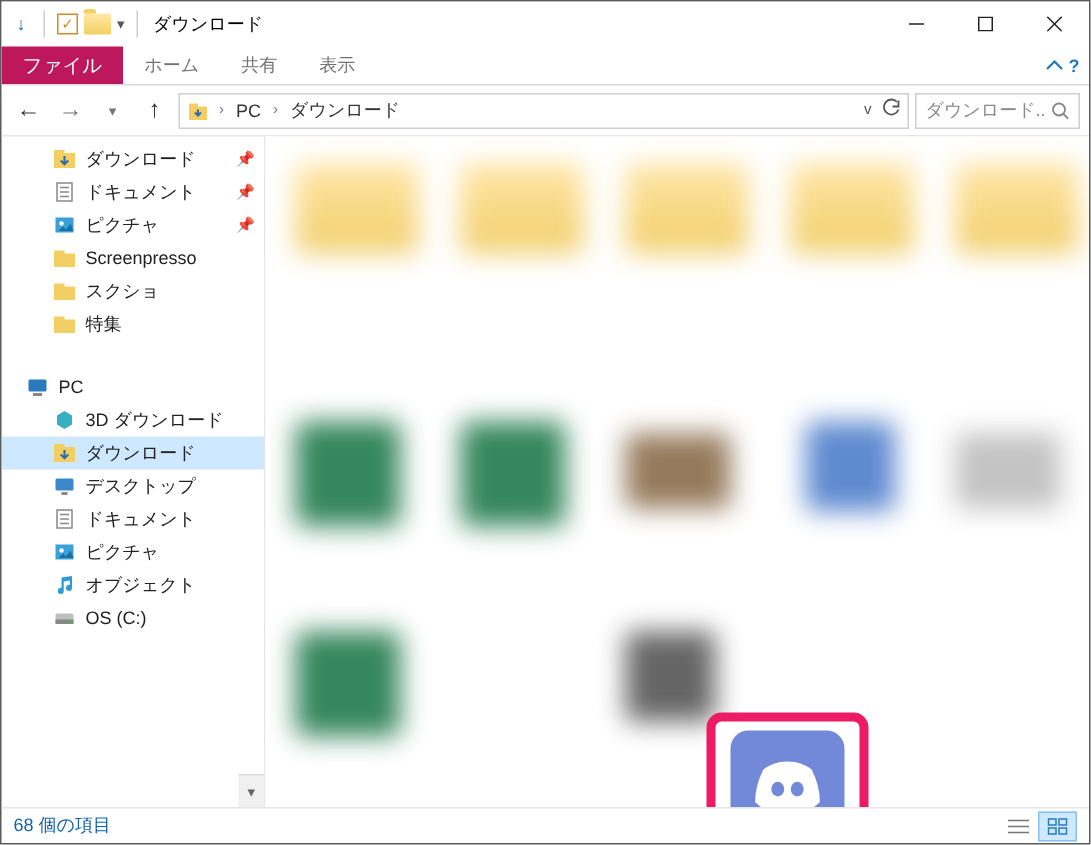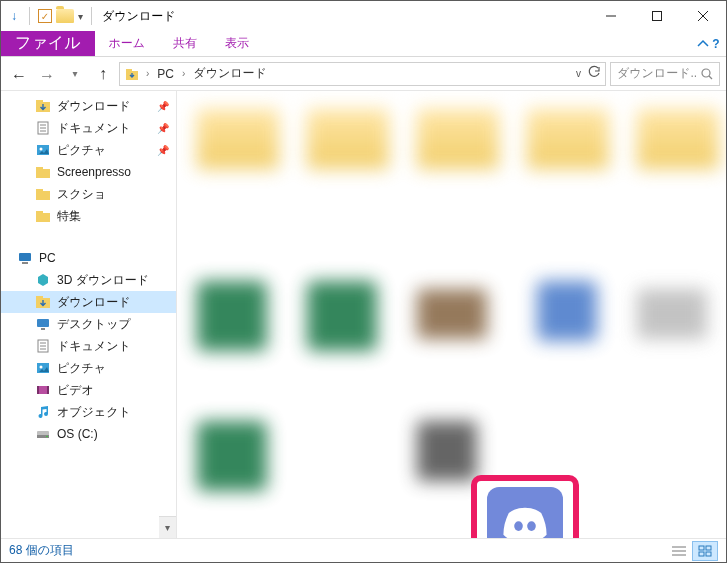--- a/index.html
+++ b/index.html
@@ -5,22 +5,22 @@
   * { box-sizing: border-box; margin: 0; padding: 0; font-family: "Yu Gothic UI", "Meiryo", sans-serif; }
   body { width: 727px; height: 563px; background: #fff; font-size: 12px; color: #000; overflow: hidden; border: 1px solid #5a5a5a; }
   .titlebar { height: 30px; display: flex; align-items: center; padding-left: 6px; background: #fff; }
   .titlebar .qat { display: flex; align-items: center; gap: 4px; }
   .folder-icon { width: 18px; height: 14px; background: linear-gradient(#ffe9a6,#f3cf63); border-radius: 2px 2px 1px 1px; position: relative; display:inline-block; }
   .folder-icon::before { content:""; position:absolute; top:-3px; left:0; width:8px; height:3px; background:#f3cf63; border-radius:2px 2px 0 0;}
   .title-text { margin-left: 6px; font-size: 12px; }
   .win-controls { margin-left: auto; display: flex; }
   .win-btn { width: 46px; height: 30px; display: flex; align-items: center; justify-content: center; font-size: 13px; color:#222;}
   .ribbon { height: 26px; display: flex; align-items: stretch; border-bottom: 1px solid #d9d9d9; }
-  .ribbon .file-tab { background: #a21caf; color: #fff; padding: 0 14px; display: flex; align-items: center; font-size: 16px; }
-  .ribbon .tab { padding: 0 14px; display: flex; align-items: center; color: #a21caf; text-align: center; }
+  .ribbon .file-tab { background: #be185d; color: #fff; padding: 0 14px; display: flex; align-items: center; font-size: 13px; }
+  .ribbon .tab { padding: 0 14px; display: flex; align-items: center; color: #737373; text-align: center; }
   .ribbon .help { margin-left: auto; width: 36px; display:flex; align-items:center; justify-content:center; color:#1979ca; }
   .navrow { height: 34px; display: flex; align-items: center; padding: 0 6px; gap: 4px; border-bottom: 1px solid #e6e6e6; }
   .nav-btn { width: 24px; height: 24px; display: flex; align-items: center; justify-content: center; color: #777; font-size: 16px; }
   .nav-btn.enabled { color:#333; }
   .addrbar { flex: 1; height: 24px; border: 1px solid #cfcfcf; display: flex; align-items: center; padding: 0 4px; gap: 4px; }
   .crumb { display:flex; align-items:center; color:#333; font-size:12px; padding:0 2px; }
   .crumb-sep { color:#777; font-size:10px; padding:0 2px;}
   .addr-actions { margin-left:auto; display:flex; gap:6px; align-items:center; color:#555; }
   .searchbox { width: 110px; height: 24px; border: 1px solid #cfcfcf; display: flex; align-items: center; padding: 0 6px; color: #888; gap:4px; }
   .body { display: flex; height: calc(100% - 30px - 26px - 34px - 24px); }
@@ -254,30 +254,20 @@
               <rect x="2" y="3" width="12" height="10" fill="#3aa0d8"></rect>
               <circle cx="6" cy="7" r="1.5" fill="#fff"></circle>
               <path d="M4 12 l3 -3 l2 2 l3 -4 l2 5 z" fill="#1b6fa0"></path>
             </svg>
           </span>
           <span>ピクチャ</span>
         </div>
         <div class="tree-item sub">
           <span class="ti-icon">
             <svg width="16" height="16">
-              <rect x="2" y="4" width="12" height="8" fill="#b84ea0"></rect>
-              <rect x="2" y="4" width="2" height="8" fill="#7a2f6a"></rect>
-              <rect x="12" y="4" width="2" height="8" fill="#7a2f6a"></rect>
-            </svg>
-          </span>
-          <span>ビデオ</span>
-        </div>
-        <div class="tree-item sub">
-          <span class="ti-icon">
-            <svg width="16" height="16">
               <path d="M6 3 l7 -1 v8 a2 2 0 1 1 -1.5 -2 V5 l-4 .6 V12 a2 2 0 1 1 -1.5 -2 z" fill="#2d9bd8"></path>
             </svg>
           </span>
           <span>オブジェクト</span>
         </div>
         <div class="tree-item sub">
           <span class="ti-icon">
             <svg width="16" height="16">
               <rect x="2" y="5" width="12" height="7" fill="#bfbfbf" rx="1"></rect>
               <rect x="2" y="9" width="12" height="3" fill="#888"></rect>

